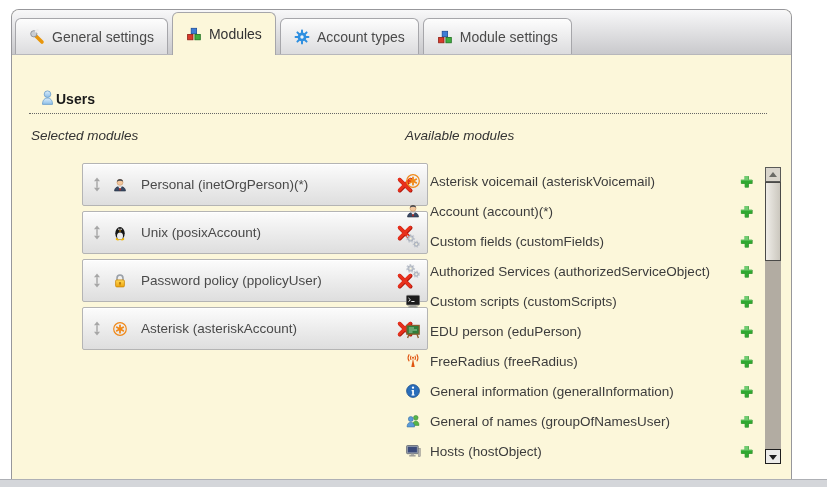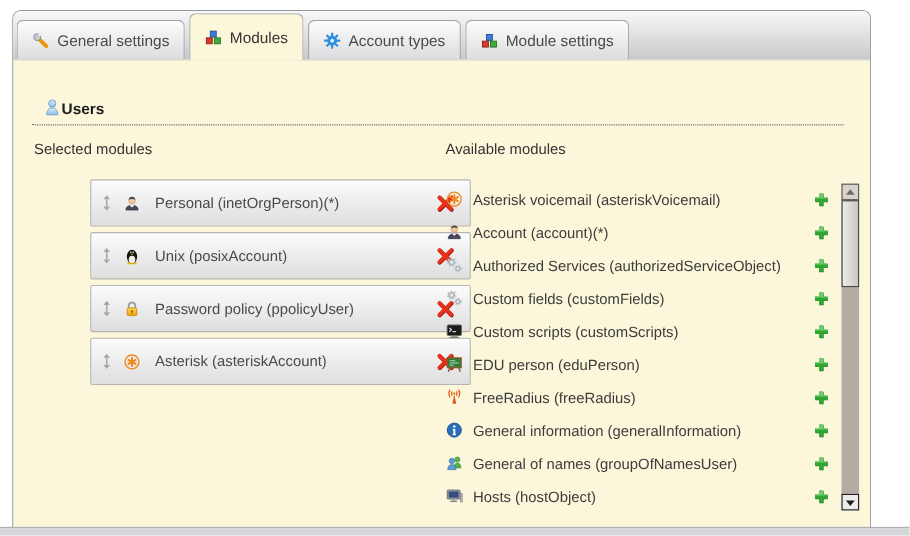--- a/index.html
+++ b/index.html
@@ -43,21 +43,21 @@
   
   .content{position:absolute;left:0;top:45px;right:0;bottom:0;}
   .users-header{
     position:absolute;left:17px;right:24px;top:34px;
     display:flex;align-items:flex-end;gap:0;
     padding:0 0 6px 10px;
     border-bottom:1px dotted #666;
     font-weight:bold;font-size:14px;color:#1A1A1A;
   }
   .users-header .ic{width:17px;height:18px;}
-  .col-label{position:absolute;top:73px;font-size:13.5px;color:#333;}
+  .col-label{position:absolute;top:73px;font-size:13.5px;color:#333;font-style:italic;}
   .col-label.left{left:19px;}
   .col-label.right{left:393px;}
   
   .sel-list{position:absolute;left:22px;top:108px;width:346px;padding-left:48px;}
   .sel-row{
     height:43px;margin-bottom:5px;position:relative;
     box-sizing:border-box;
     display:flex;align-items:center;
     background:linear-gradient(#FCFCFC,#EBEBEB 55%,#DEDEDE);
     border:1px solid #B4B4B4;border-radius:2px;
@@ -389,33 +389,33 @@
           <svg width="15" height="15" viewBox="0 0 16 16">
               <use href="#i-plus"></use>
             </svg>
           </span>
       </div>
 
       <div class="av-row">
         <svg class="ic">
             <use href="#i-gears"></use>
           </svg>
+        <span class="av-label">Custom fields (customFields)</span>
+        <span class="add">
+          <svg width="15" height="15" viewBox="0 0 16 16">
+              <use href="#i-plus"></use>
+            </svg>
+          </span>
+      </div>
+
+      <div class="av-row">
+        <svg class="ic">
+            <use href="#i-gears"></use>
+          </svg>
         <span class="av-label">Authorized Services (authorizedServiceObject)</span>
-        <span class="add">
-          <svg width="15" height="15" viewBox="0 0 16 16">
-              <use href="#i-plus"></use>
-            </svg>
-          </span>
-      </div>
-
-      <div class="av-row">
-        <svg class="ic">
-            <use href="#i-gears"></use>
-          </svg>
-        <span class="av-label">Custom fields (customFields)</span>
         <span class="add">
           <svg width="15" height="15" viewBox="0 0 16 16">
               <use href="#i-plus"></use>
             </svg>
           </span>
       </div>
 
       <div class="av-row">
         <svg class="ic">
             <use href="#i-terminal"></use>

